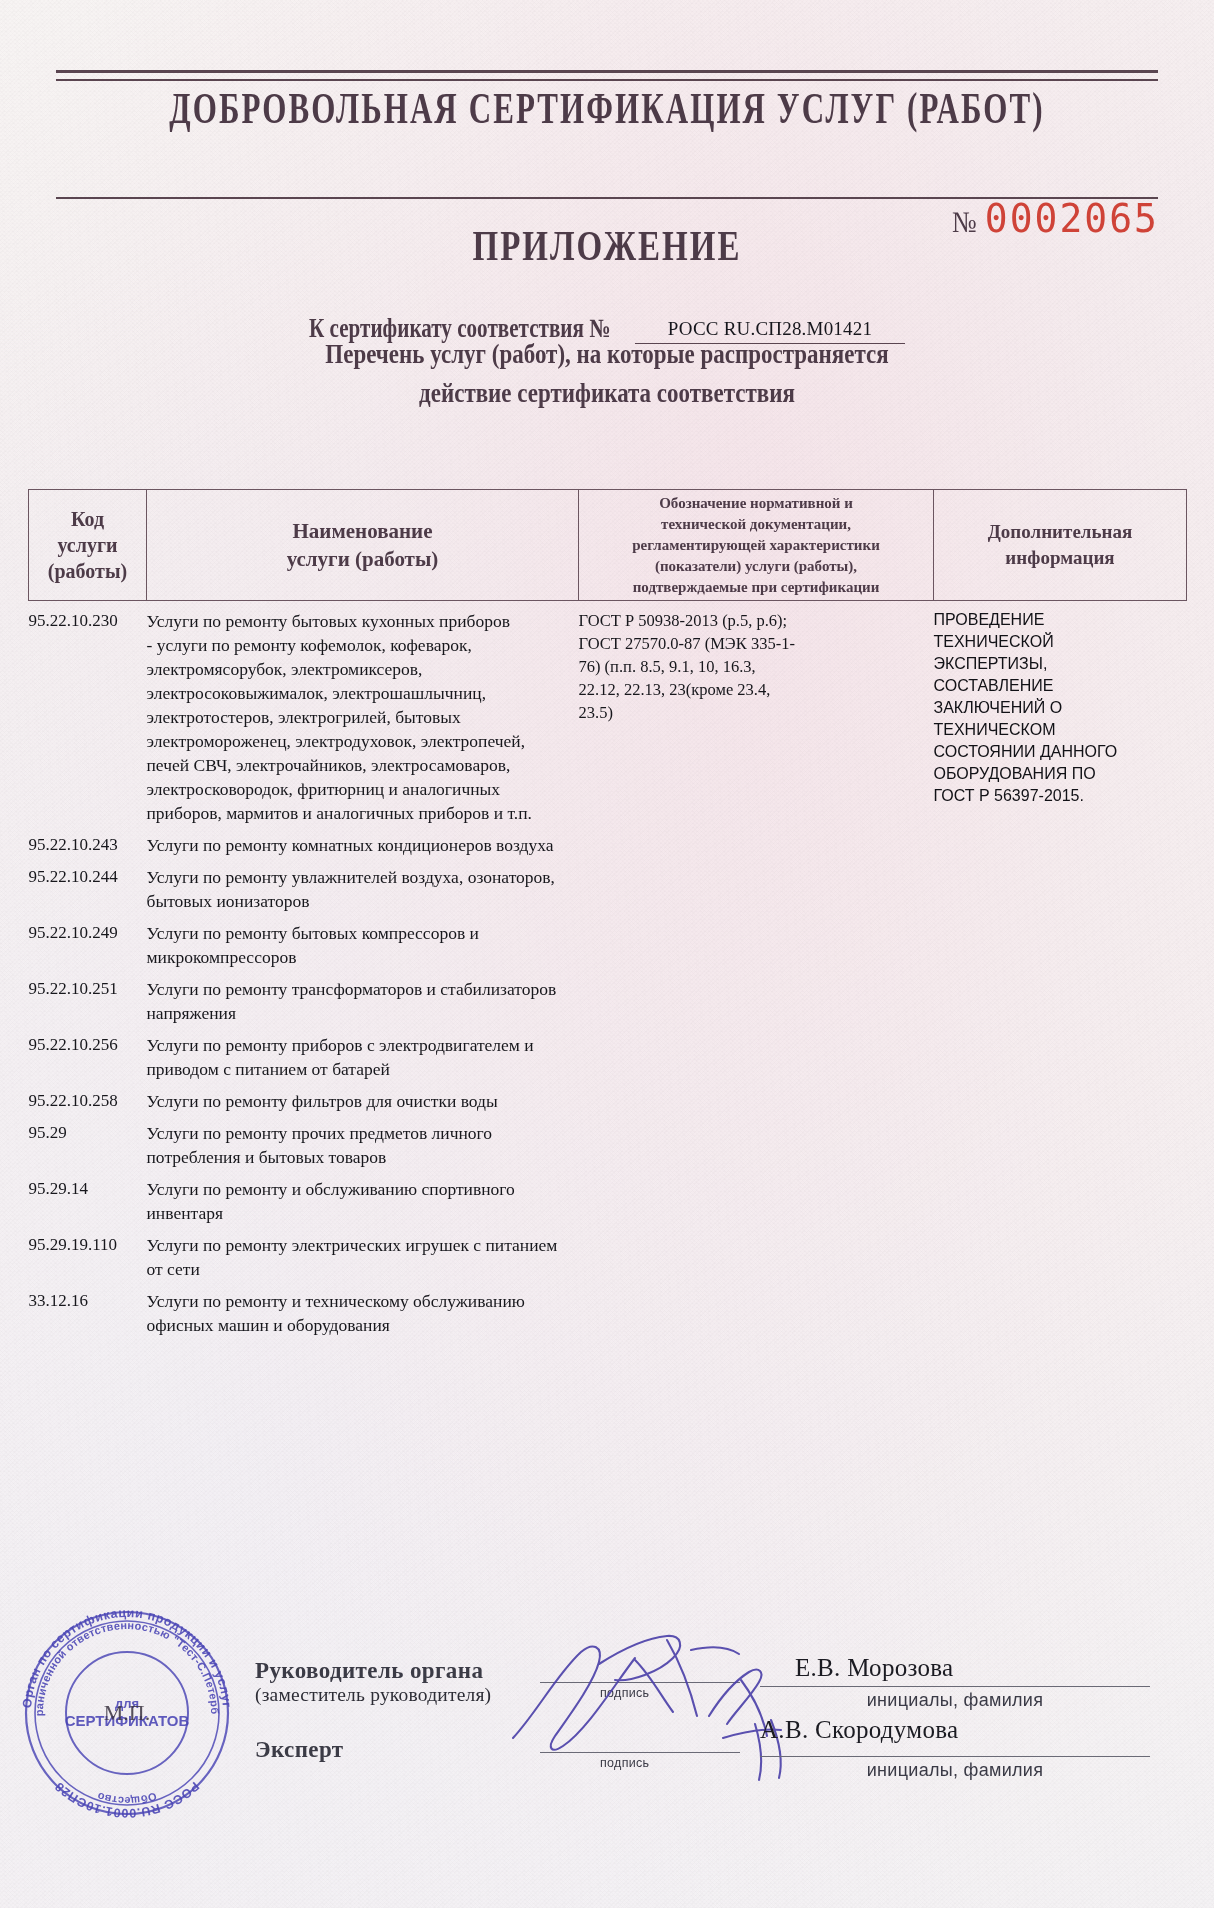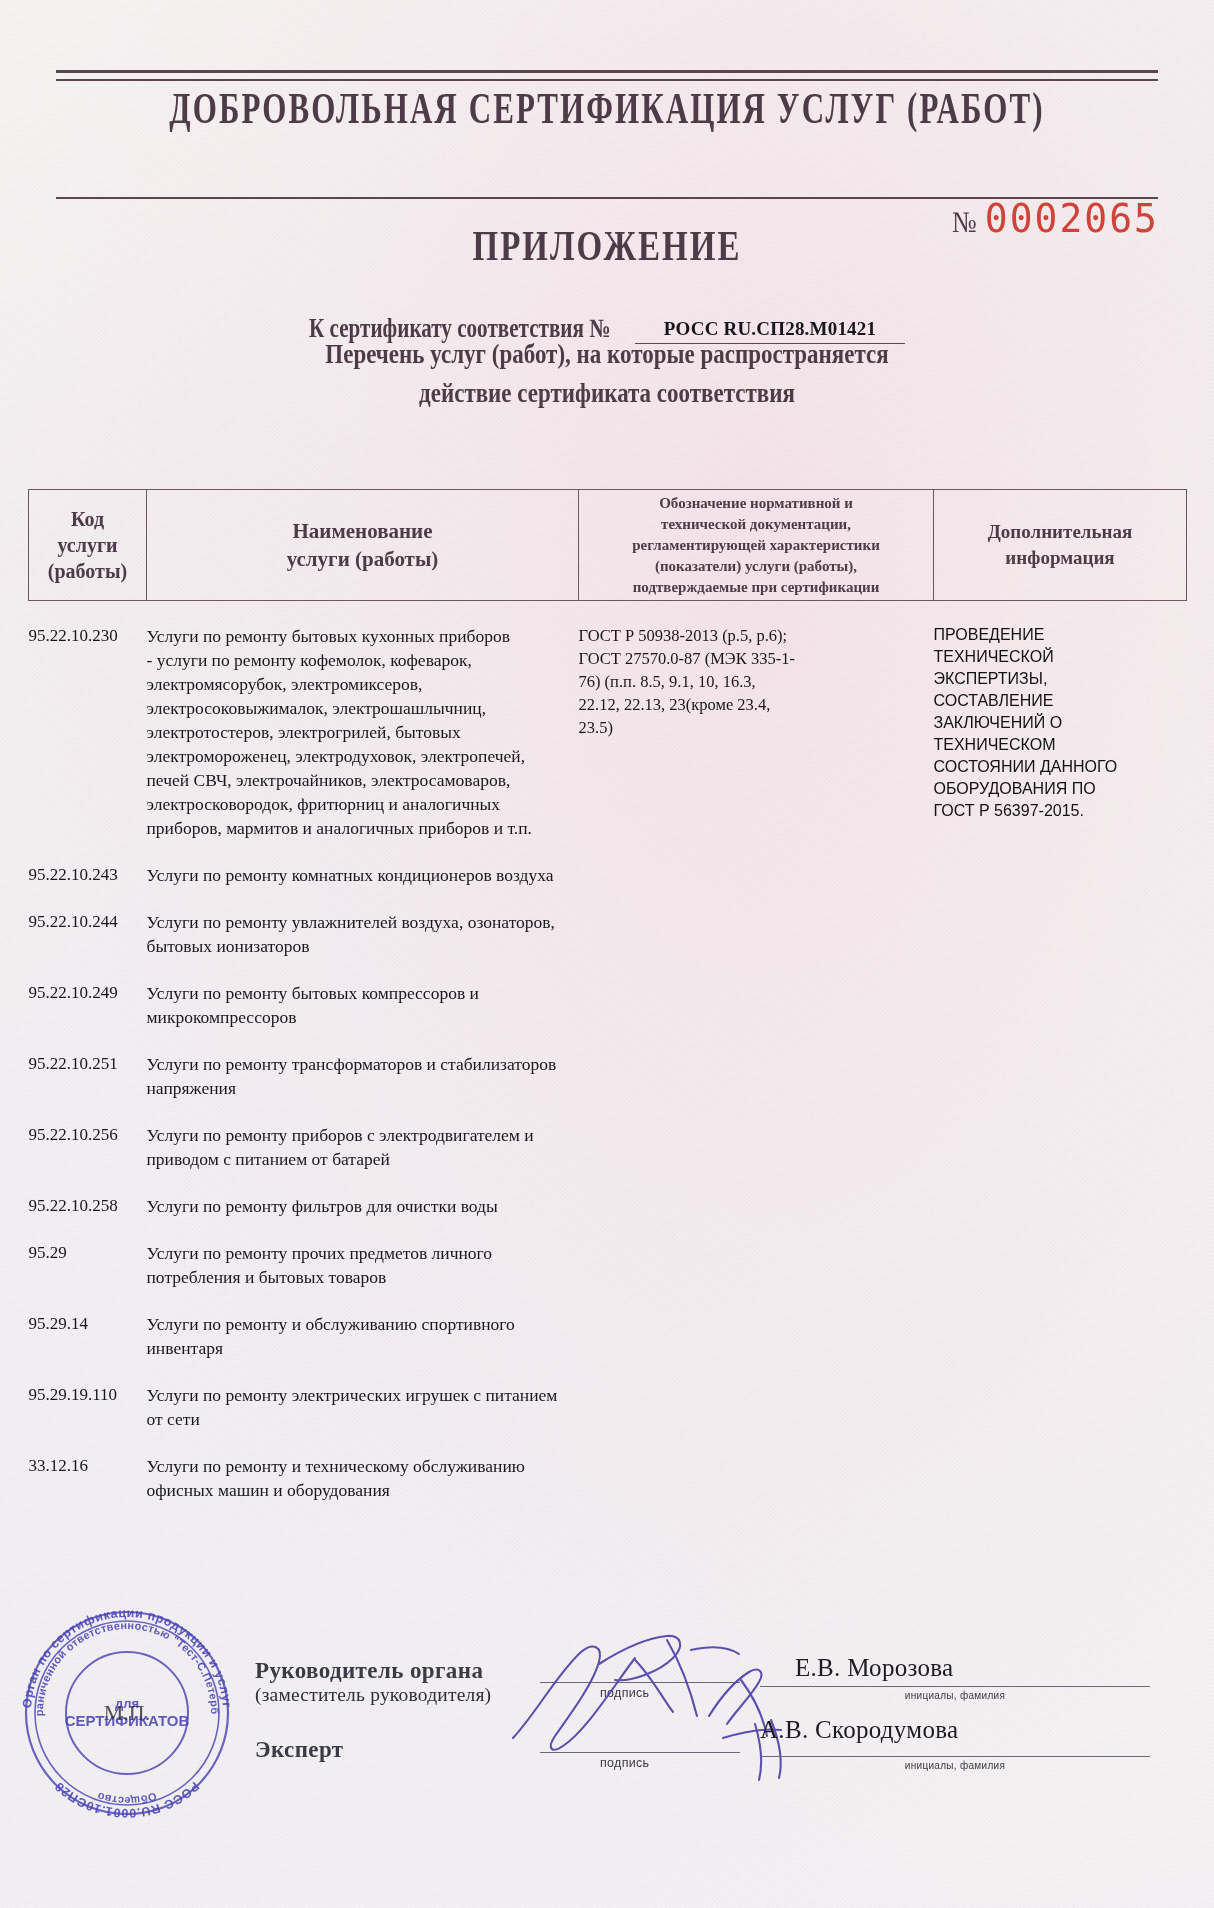--- a/index.html
+++ b/index.html
@@ -128,21 +128,21 @@
   .cert-value-wrap {
     width: 270px;
     margin-left: 12px;
     border-bottom: 1px solid #5a4550;
     text-align: center;
     padding-bottom: 3px;
   }
   .cert-value {
     font-family: "Liberation Serif", serif;
     font-size: 19px;
-    font-weight: bold;
+    font-weight: normal;
     color: #16161c;
     letter-spacing: .2px;
   }
 
   .scope-title {
     position: absolute;
     left: 0; top: 335px;
     width: 1214px;
     text-align: center;
     font-family: "Liberation Serif", serif;
@@ -178,21 +178,21 @@
   .h-code   { font-size: 20px; line-height: 26px; }
   .h-name   { font-size: 21px; line-height: 28px; }
   .h-doc    { font-size: 15px; line-height: 21px; padding: 0 6px !important; }
   .h-extra  { font-size: 19px; line-height: 26px; }
 
   .col-code  { width: 118px; }
   .col-name  { width: 432px; }
   .col-doc   { width: 355px; }
   .col-extra { width: 253px; }
 
-  .body-row td { padding-top: 23px; }
+  .body-row td { padding-top: 8px; }
   .c-code {
     font-size: 17px;
     color: #17171c;
     font-family: "Liberation Serif", serif;
     padding-left: 4px;
     line-height: 23px;
     white-space: nowrap;
   }
   .c-name {
     font-size: 17.5px;
@@ -261,21 +261,21 @@
   .sig-name {
     position: absolute;
     font-family: "Liberation Serif", serif;
     font-size: 25px;
     color: #1b1b22;
     letter-spacing: .3px;
   }
   .sig-namecap {
     position: absolute;
     font-family: "Liberation Sans", sans-serif;
-    font-size: 10px;
+    font-size: 18px;
     color: #3a3a46;
     letter-spacing: .3px;
     text-align: center;
   }
 
   .footer-note {
     position: absolute;
     left: 0; top: 1870px;
     width: 1214px;
     text-align: center;

